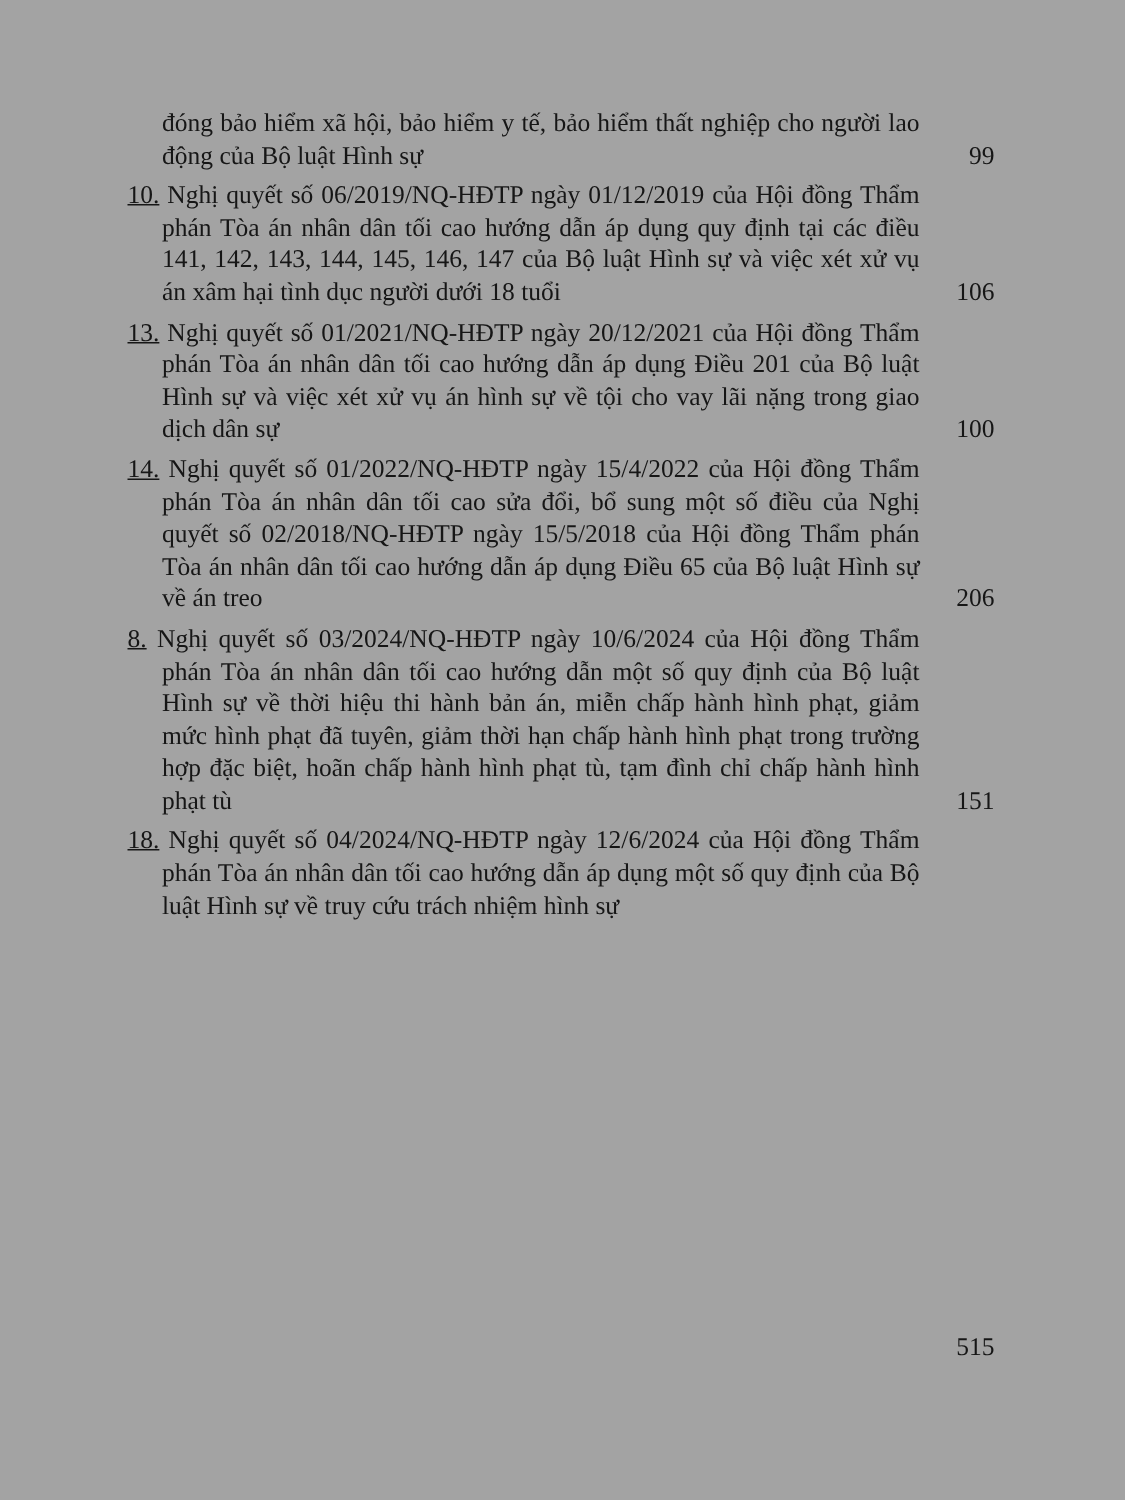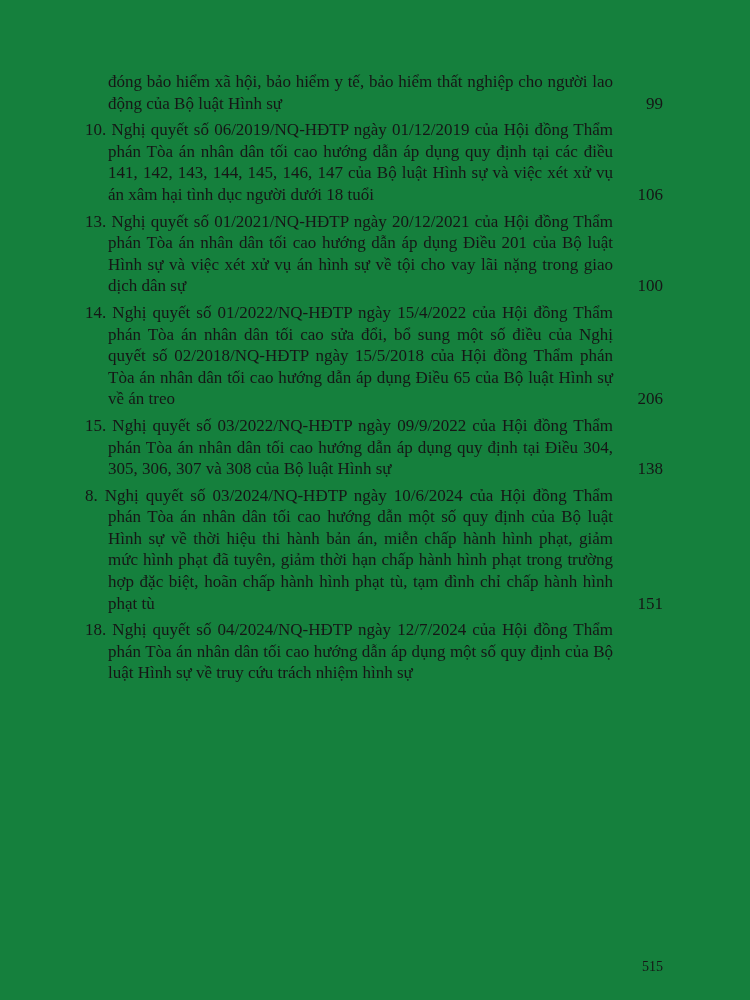--- a/index.html
+++ b/index.html
@@ -4,21 +4,21 @@
 <style>
   html, body {
     margin: 0;
     padding: 0;
     background: #ffffff;
   }
   .sheet {
     position: relative;
     width: 750px;
     height: 1000px;
-    background: #15803d;
+    background: #a3a3a3;
     color: #161616;
     font-family: "Liberation Serif", "DejaVu Serif", serif;
     overflow: hidden;
   }
   .toc {
     position: absolute;
     left: 85px;
     top: 71px;
     width: 578px;
   }
@@ -30,33 +30,34 @@
     text-indent: -23px;
     text-align: justify;
     font-size: 17px;
     line-height: 21.6px;
   }
   .entry.continuation {
     text-indent: 0;
   }
   .entry .num {
     white-space: nowrap;
+    text-decoration: underline;
   }
   .entry .pg {
     position: absolute;
     right: 0;
     bottom: 0;
     text-indent: 0;
     line-height: 21.6px;
   }
   .footer-num {
     position: absolute;
-    top: 956px;
+    top: 887px;
     right: 87px;
-    font-size: 14px;
+    font-size: 17px;
     line-height: 21.6px;
   }
 </style>
 </head>
 <body>
 
 <div class="sheet">
   <div class="toc">
 
     <p class="entry continuation">
@@ -78,35 +79,30 @@
       <span class="txt">Nghị quyết số 01/2021/NQ-HĐTP ngày 20/12/2021 của Hội đồng Thẩm phán Tòa án nhân dân tối cao hướng dẫn áp dụng Điều 201 của Bộ luật Hình sự và việc xét xử vụ án hình sự về tội cho vay lãi nặng trong giao dịch dân sự</span>
       <span class="pg">100</span>
     </p>
 
     <p class="entry">
       <span class="num">14.</span>
       <span class="txt">Nghị quyết số 01/2022/NQ-HĐTP ngày 15/4/2022 của Hội đồng Thẩm phán Tòa án nhân dân tối cao sửa đổi, bổ sung một số điều của Nghị quyết số 02/2018/NQ-HĐTP ngày 15/5/2018 của Hội đồng Thẩm phán Tòa án nhân dân tối cao hướng dẫn áp dụng Điều 65 của Bộ luật Hình sự về án treo</span>
       <span class="pg">206</span>
     </p>
 
-    <p class="entry">
-      <span class="num">15.</span>
-      <span class="txt">Nghị quyết số 03/2022/NQ-HĐTP ngày 09/9/2022 của Hội đồng Thẩm phán Tòa án nhân dân tối cao hướng dẫn áp dụng quy định tại Điều 304, 305, 306, 307 và 308 của Bộ luật Hình sự</span>
-      <span class="pg">138</span>
-    </p>
 
 
     <p class="entry">
       <span class="num">8.</span>
       <span class="txt">Nghị quyết số 03/2024/NQ-HĐTP ngày 10/6/2024 của Hội đồng Thẩm phán Tòa án nhân dân tối cao hướng dẫn một số quy định của Bộ luật Hình sự về thời hiệu thi hành bản án, miễn chấp hành hình phạt, giảm mức hình phạt đã tuyên, giảm thời hạn chấp hành hình phạt trong trường hợp đặc biệt, hoãn chấp hành hình phạt tù, tạm đình chỉ chấp hành hình phạt tù</span>
       <span class="pg">151</span>
     </p>
 
     <p class="entry">
       <span class="num">18.</span>
-      <span class="txt">Nghị quyết số 04/2024/NQ-HĐTP ngày 12/7/2024 của Hội đồng Thẩm phán Tòa án nhân dân tối cao hướng dẫn áp dụng một số quy định của Bộ luật Hình sự về truy cứu trách nhiệm hình sự</span>
+      <span class="txt">Nghị quyết số 04/2024/NQ-HĐTP ngày 12/6/2024 của Hội đồng Thẩm phán Tòa án nhân dân tối cao hướng dẫn áp dụng một số quy định của Bộ luật Hình sự về truy cứu trách nhiệm hình sự</span>
       <span class="pg"></span>
     </p>
 
   </div>
 
   <div class="footer-num">515</div>
 </div>
 
 </body></html>

